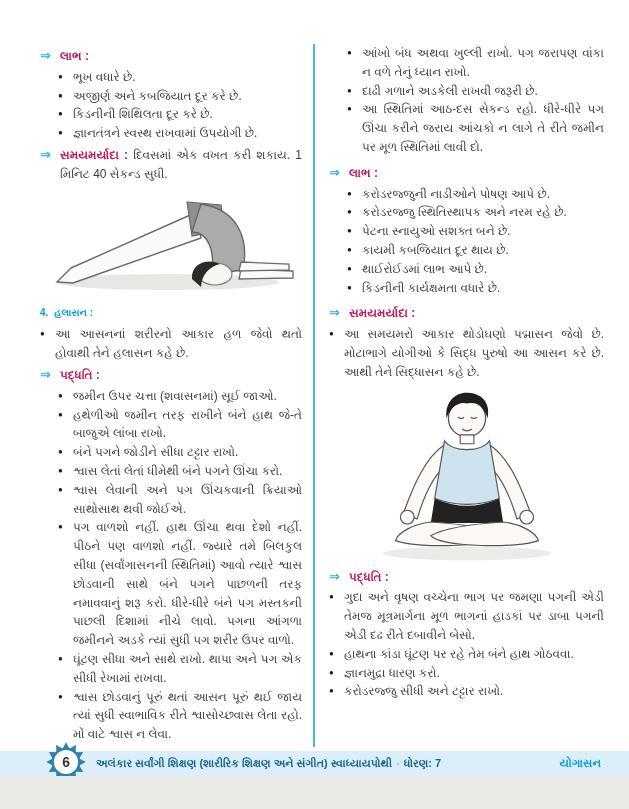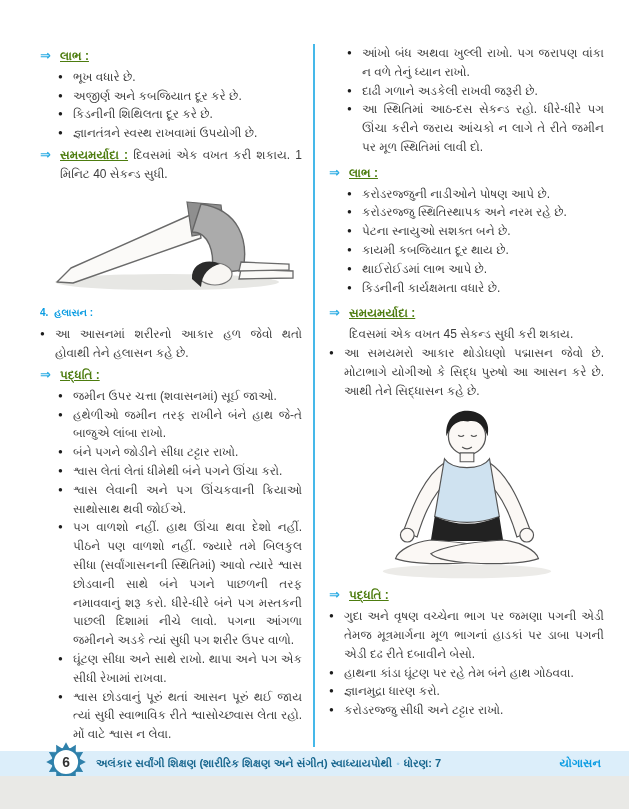--- a/index.html
+++ b/index.html
@@ -6,21 +6,21 @@
   body { font-family: "Liberation Sans", "DejaVu Sans", sans-serif; }
   .page { position:relative; width:629px; height:809px; background:#ffffff; overflow:hidden; }
 
   .col { position:absolute; top:44px; font-size:12px; line-height:18.8px; color:#3c3c3c; }
   .col-left  { left:40px;  width:262px; }
   .col-right { left:329px; width:275px; }
   .divider { position:absolute; left:313px; top:44px; width:2px; height:703px; background:#45b8e9; }
 
   .arrow-row { display:flex; align-items:flex-start; margin:3px 0 2px; }
   .arrow { flex:none; width:20px; color:#2aabe3; font-weight:bold; font-size:13px; }
-  .label { font-weight:bold; color:#4d7c0f;text-decoration:underline; }
+  .label { font-weight:bold; color:#be185d; }
   .para  { flex:1; text-align:justify; }
 
   .b-row { display:flex; align-items:flex-start; margin-left:18px; }
   .b-row.no-ind { margin-left:0; }
   .bullet { flex:none; width:15px; font-size:8px; line-height:18.8px; color:#1c1c1c; }
   .b-text { flex:1; text-align:justify; }
 
   .heading { margin:10px 0 3px; color:#0a9ce2; font-weight:bold; font-size:10px; }
   .heading .h-num { margin-right:6px; }
 
@@ -84,21 +84,21 @@
         <path d="M196,72 L244,74 L244,80 L194,81 Z" fill="#fbfaf8" stroke="#6a6a6a" stroke-width="1.3"></path>
       </svg>
     </div>
 
     <div class="heading">
       <span class="h-num">4.</span><span>હલાસન :</span>
     </div>
 
     <div class="b-row no-ind">
       <span class="bullet">●</span>
-      <span class="b-text">આ આસનમાં શરીરનો આકાર હળ જેવો થતો હોવાથી તેને હલાસન કહે છે.</span>
+      <span class="b-text">આ આસનનાં શરીરનો આકાર હળ જેવો થતો હોવાથી તેને હલાસન કહે છે.</span>
     </div>
 
     <div class="arrow-row">
       <span class="arrow">⇒</span>
       <span class="label">પદ્ધતિ :</span>
     </div>
     <div class="b-row">
       <span class="bullet">●</span>
       <span class="b-text">જમીન ઉપર ચત્તા (શવાસનમાં) સૂઈ જાઓ.</span>
     </div>
@@ -175,21 +175,20 @@
     </div>
     <div class="b-row">
       <span class="bullet">●</span>
       <span class="b-text">કિડનીની કાર્યક્ષમતા વધારે છે.</span>
     </div>
 
     <div class="arrow-row" style="margin-top:7px;">
       <span class="arrow">⇒</span>
       <span class="label">સમયમર્યાદા :</span>
     </div>
-    <div class="indent-text">દિવસમાં એક વખત 45 સેકન્ડ સુધી કરી શકાય.</div>
 
 
     <div class="b-row no-ind">
       <span class="bullet">●</span>
       <span class="b-text">આ સમયમરો આકાર થોડોઘણો પદ્માસન જેવો છે. મોટાભાગે યોગીઓ કે સિદ્ધ પુરુષો આ આસન કરે છે. આથી તેને સિદ્ધાસન કહે છે.</span>
     </div>
 
     <div class="figure">
       <svg width="186" height="176" viewBox="0 0 190 178">
         <ellipse cx="95" cy="168" rx="86" ry="7" fill="#ecebe8"></ellipse>

